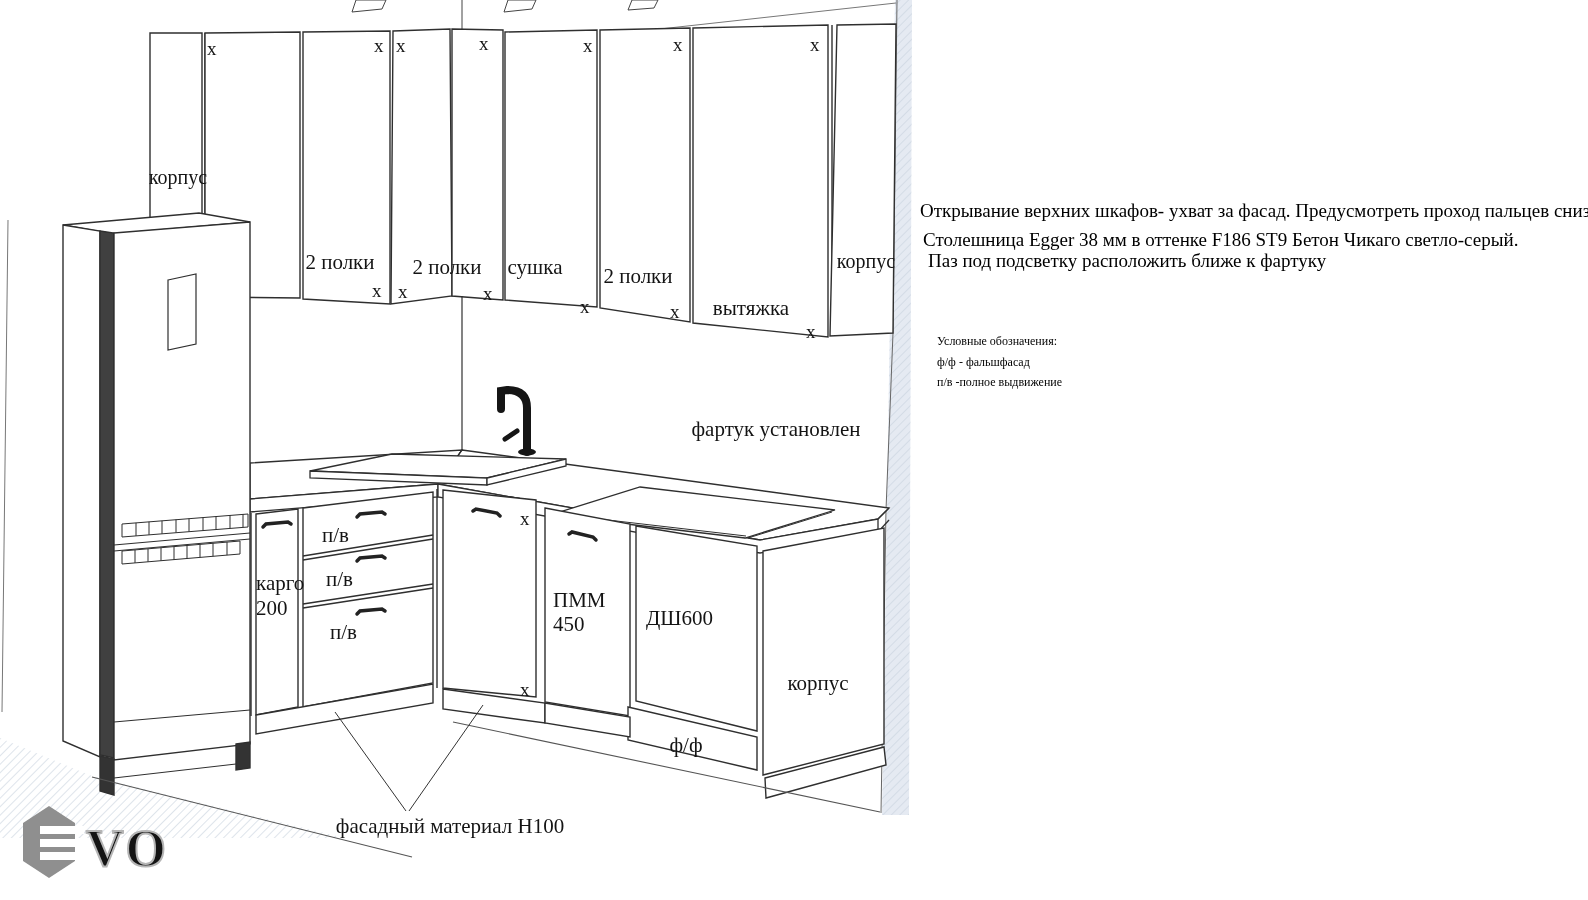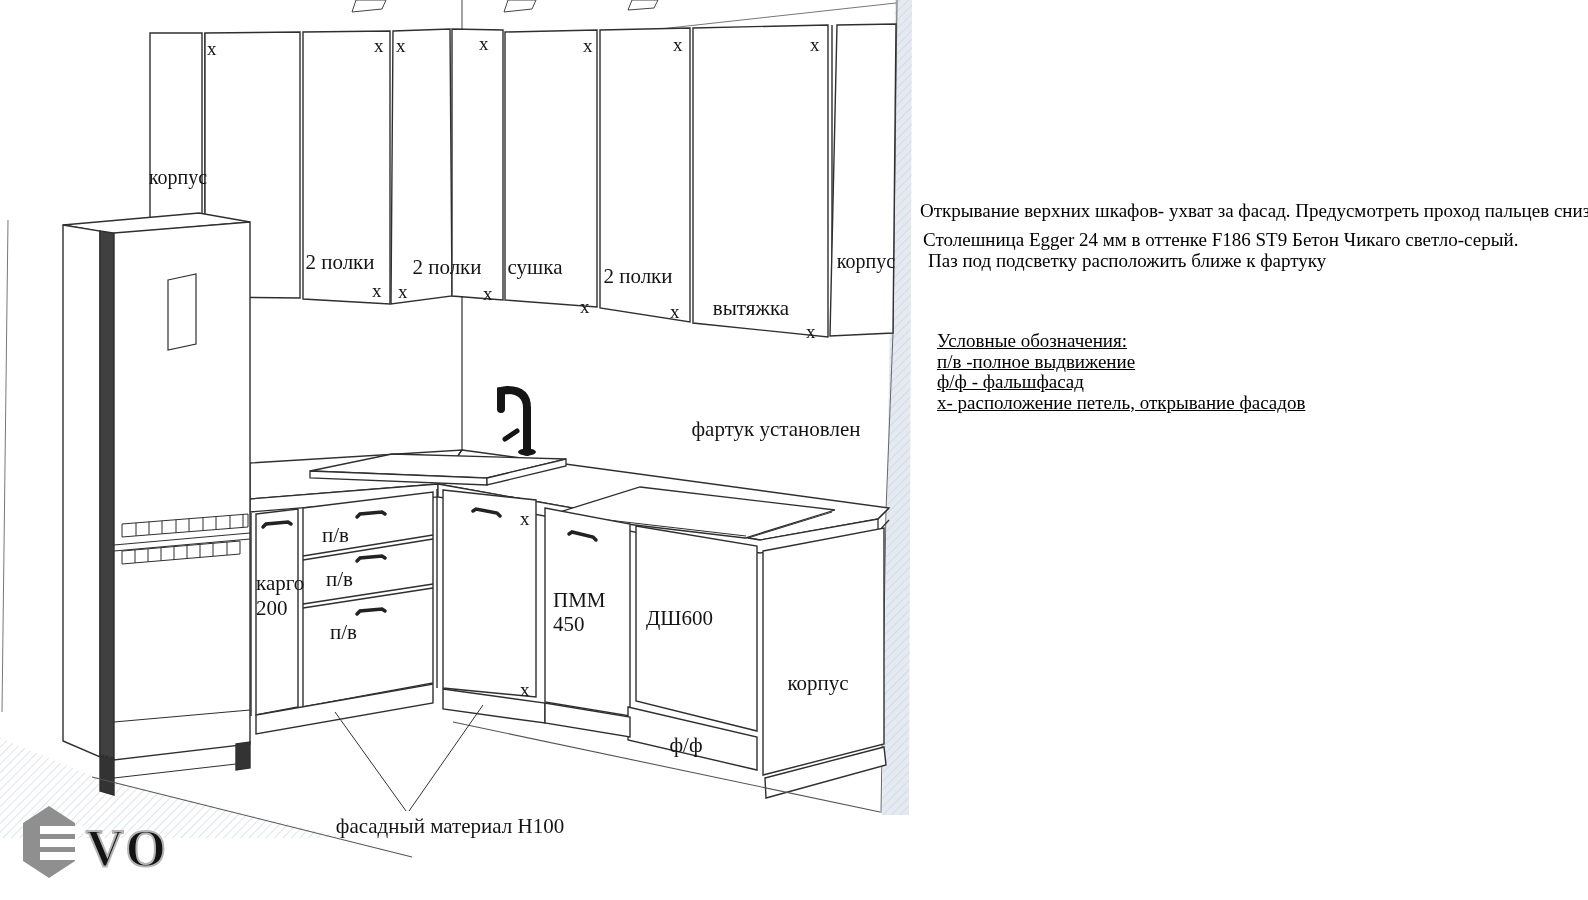--- a/index.html
+++ b/index.html
@@ -2,22 +2,22 @@
 <html><head>
 <meta charset="utf-8">
 <style>
   html,body{margin:0;padding:0;background:#fff;}
   .stage{position:relative;width:1588px;height:900px;background:#ffffff;overflow:hidden;
          font-family:"Liberation Serif", serif;}
   .stage svg{position:absolute;left:0;top:0;}
   svg text{font-family:"Liberation Serif", serif;fill:#141414;}
   .note{position:absolute;color:#000;font-size:19px;white-space:nowrap;
         font-family:"Liberation Serif", serif;}
-  .legend{position:absolute;color:#000;font-size:19px;line-height:20.5px;white-space:nowrap;
-          font-family:"Liberation Serif", serif;text-decoration:underline;}
+  .legend{position:absolute;color:#000;font-size:12px;line-height:20.5px;white-space:nowrap;
+          font-family:"Liberation Serif", serif;}
   .legend div{margin:0;}
 </style>
 </head>
 <body>
 
 <div class="stage">
 
 <svg width="1588" height="900" viewBox="0 0 1588 900">
   <defs>
     <pattern id="hatch" width="6" height="6" patternUnits="userSpaceOnUse" patternTransform="rotate(45)">
@@ -191,23 +191,22 @@
   <g>
     <polygon points="49,806 75,823 75,861 49,878 23,861 23,823" fill="#8f8f8f"></polygon>
     <rect x="40" y="826" width="44" height="8" fill="#fff"></rect>
     <rect x="40" y="839" width="44" height="8" fill="#fff"></rect>
     <rect x="40" y="852" width="44" height="8" fill="#fff"></rect>
     <text x="86" y="866" font-family="Liberation Sans, sans-serif" font-size="52" font-weight="bold" letter-spacing="3" fill="#ffffff" stroke="#b5b5b5" stroke-width="2">VO</text>
   </g>
 </svg>
 
 <div class="note" style="left:920px;top:200px;">Открывание верхних шкафов- ухват за фасад. Предусмотреть проход пальцев снизу.</div>
-<div class="note" style="left:923px;top:229px;">Столешница Egger 24 мм в оттенке F186 ST9 Бетон Чикаго светло-серый.</div>
+<div class="note" style="left:923px;top:229px;">Столешница Egger 38 мм в оттенке F186 ST9 Бетон Чикаго светло-серый.</div>
 <div class="note" style="left:928px;top:250px;">Паз под подсветку расположить ближе к фартуку</div>
 
 <div class="legend" style="left:937px;top:331px;">
   <div>Условные обозначения:</div>
+  <div>ф/ф - фальшфасад</div>
   <div>п/в -полное выдвижение</div>
-  <div>ф/ф - фальшфасад</div>
-  <div>х- расположение петель, открывание фасадов</div>
 </div>
 
 </div>
 
 </body></html>

